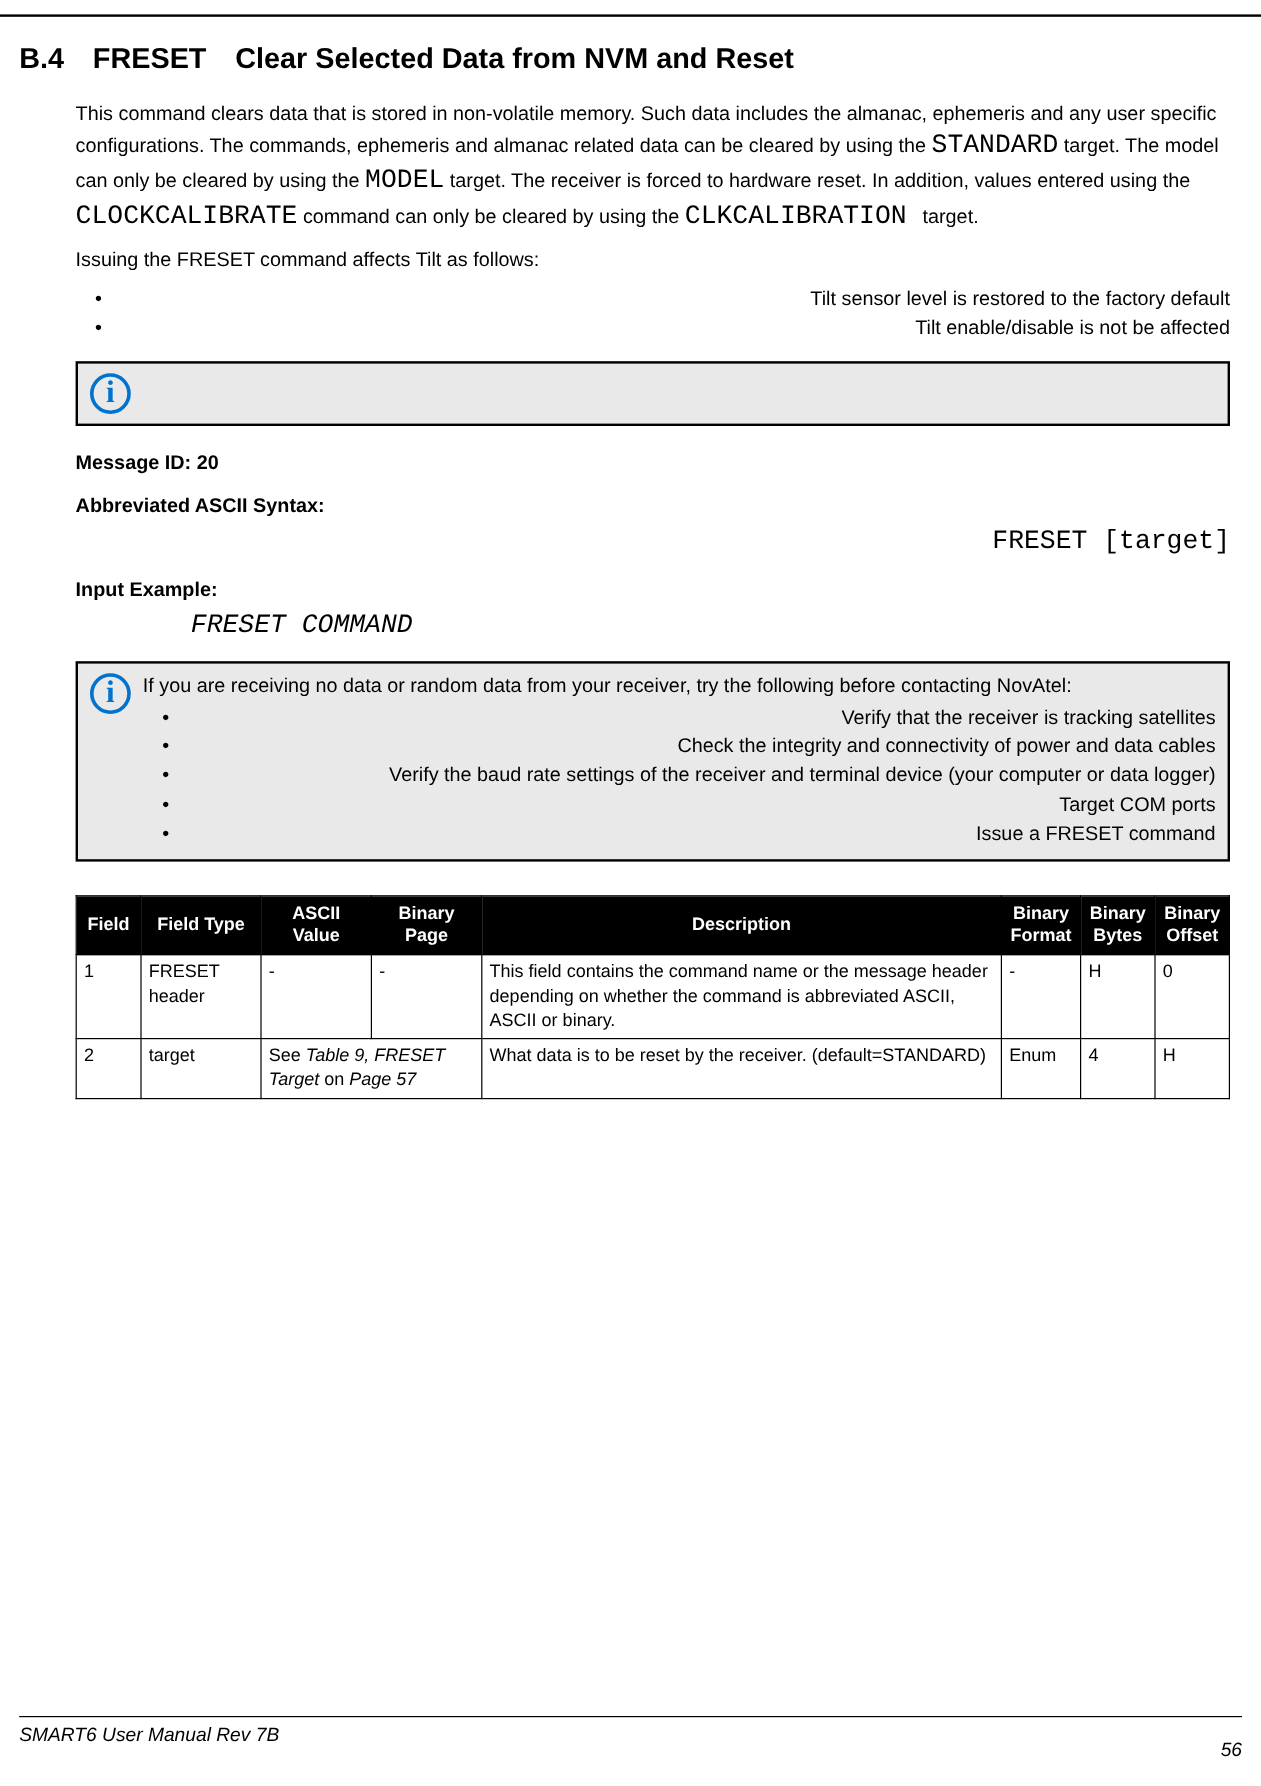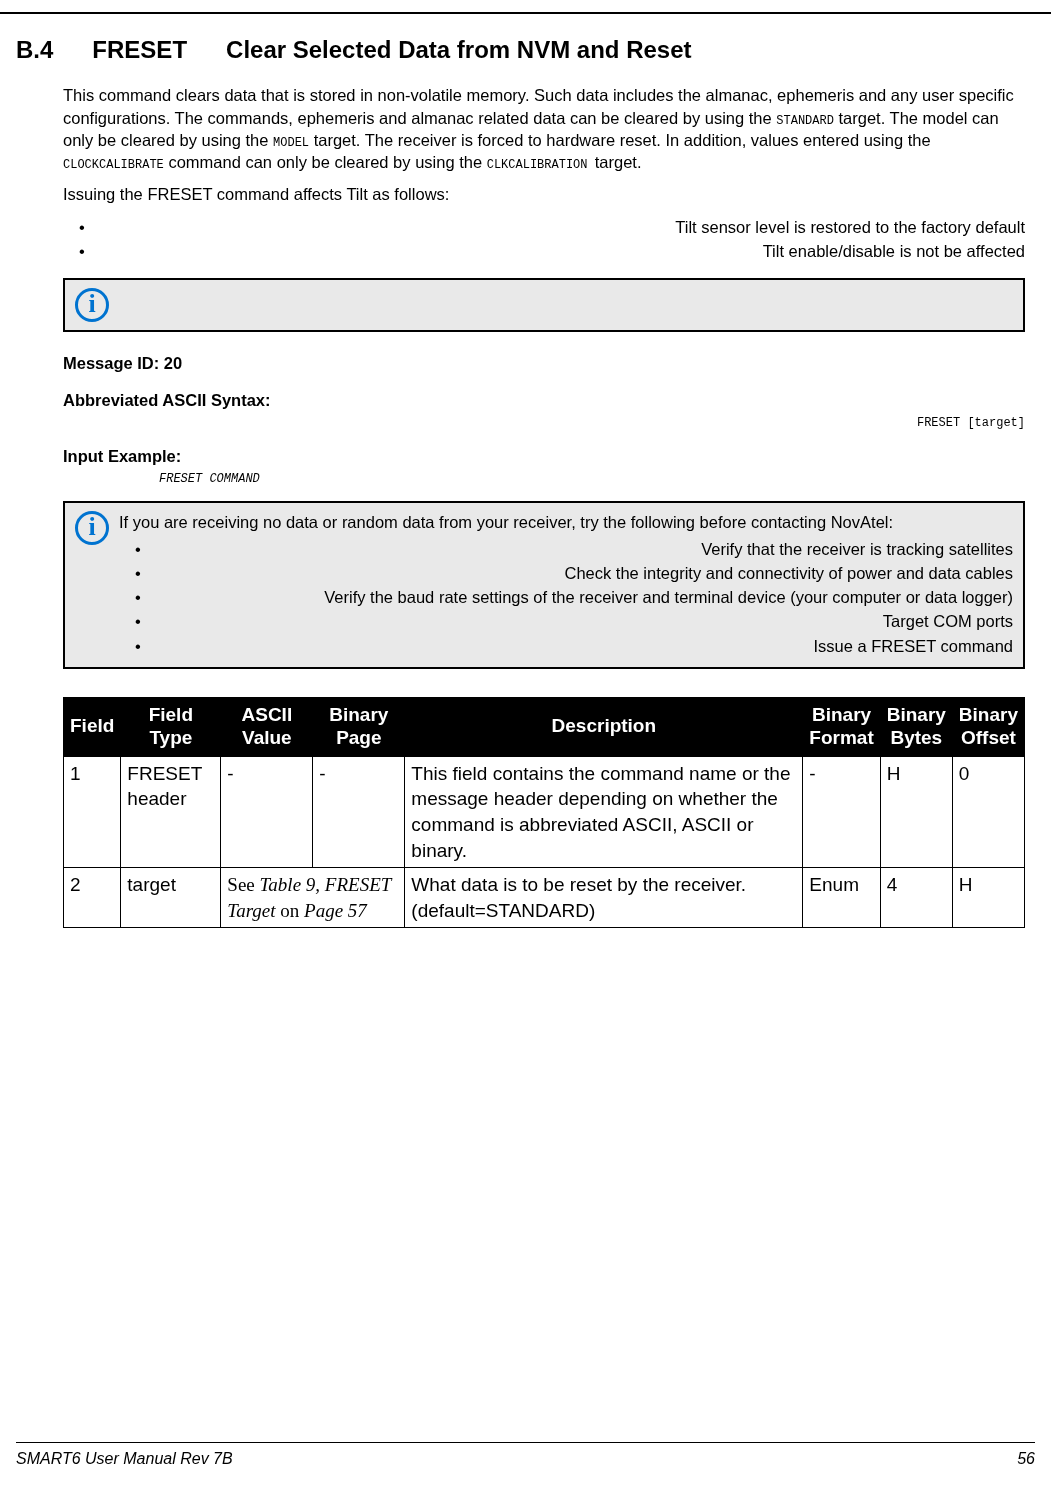--- a/index.html
+++ b/index.html
@@ -17,25 +17,25 @@
     .page {
       padding: 20px 16px 0 16px;
       border-top: 2px solid #000;
       margin-top: 12px;
     }
     h1 {
       font-size: 24px;
       font-weight: bold;
       margin-bottom: 18px;
       display: flex;
-      gap: 39px;
+      gap: 24px;
     }
     .content { padding-left: 47px; padding-right: 10px; }
     .para { margin-bottom: 10px; }
-    .mono { font-family: "Courier New", monospace; font-size: 12px; }
+    .mono { font-family: "Courier New", monospace; font-size: 22px; }
     .bullet-list { margin: 4px 0 16px 0; }
     .bullet-item { display: flex; margin: 2px 0; }
     .bullet-dot { width: 38px; text-align: center; flex-shrink: 0; }
     .bullet-text { flex: 1; text-align: right; }
     .info-box {
       border: 2px solid #000;
       background: #e9e9e9;
       display: flex;
       align-items: flex-start;
       padding: 6px 10px 8px 4px;
@@ -58,53 +58,53 @@
     }
     .info-icon span { position: relative; top: -1px; }
     .info-body { flex: 1; padding-top: 2px; }
     .info-body .bullet-list { margin-bottom: 0; margin-top: 4px; }
     .label-bold { font-weight: bold; margin-top: 14px; margin-bottom: 4px; }
     .example-cmd { padding-left: 96px; margin-bottom: 14px; font-style: italic; }
     table.field-table {
       border-collapse: collapse;
       width: 100%;
       margin-top: 28px;
-      font-size: 19px;
+      font-size: 15px;
     }
     table.field-table th {
       background: #000;
       color: #fff;
       font-weight: bold;
       padding: 6px 6px;
       text-align: center;
       border: 1px solid #000;
       vertical-align: middle;
       line-height: 1.2;
     }
     table.field-table td {
       border: 1px solid #000;
       padding: 4px 6px;
       vertical-align: top;
       text-align: left;
     }
-    table.field-table td.combined { text-align: left; font-family: Liberation Serif, serif; }
+    table.field-table td.combined { text-align: left; }
     .italic { font-style: italic; }
     .footer {
       position: absolute;
       bottom: 18px;
       left: 16px;
       right: 16px;
       border-top: 1.5px solid #000;
       padding-top: 5px;
       display: flex;
       justify-content: space-between;
       font-style: italic;
       font-size: 16px;
     }
-    .footer .pg { font-style: italic; }
+    .footer .pg { font-style: italic; margin-top: 12px; }
   </style>
 </head>
 <body>
 
 <div class="page">
   <h1>
     <span>B.4</span>
     <span>FRESET</span>
     <span>Clear Selected Data from NVM and Reset</span>
   </h1>

